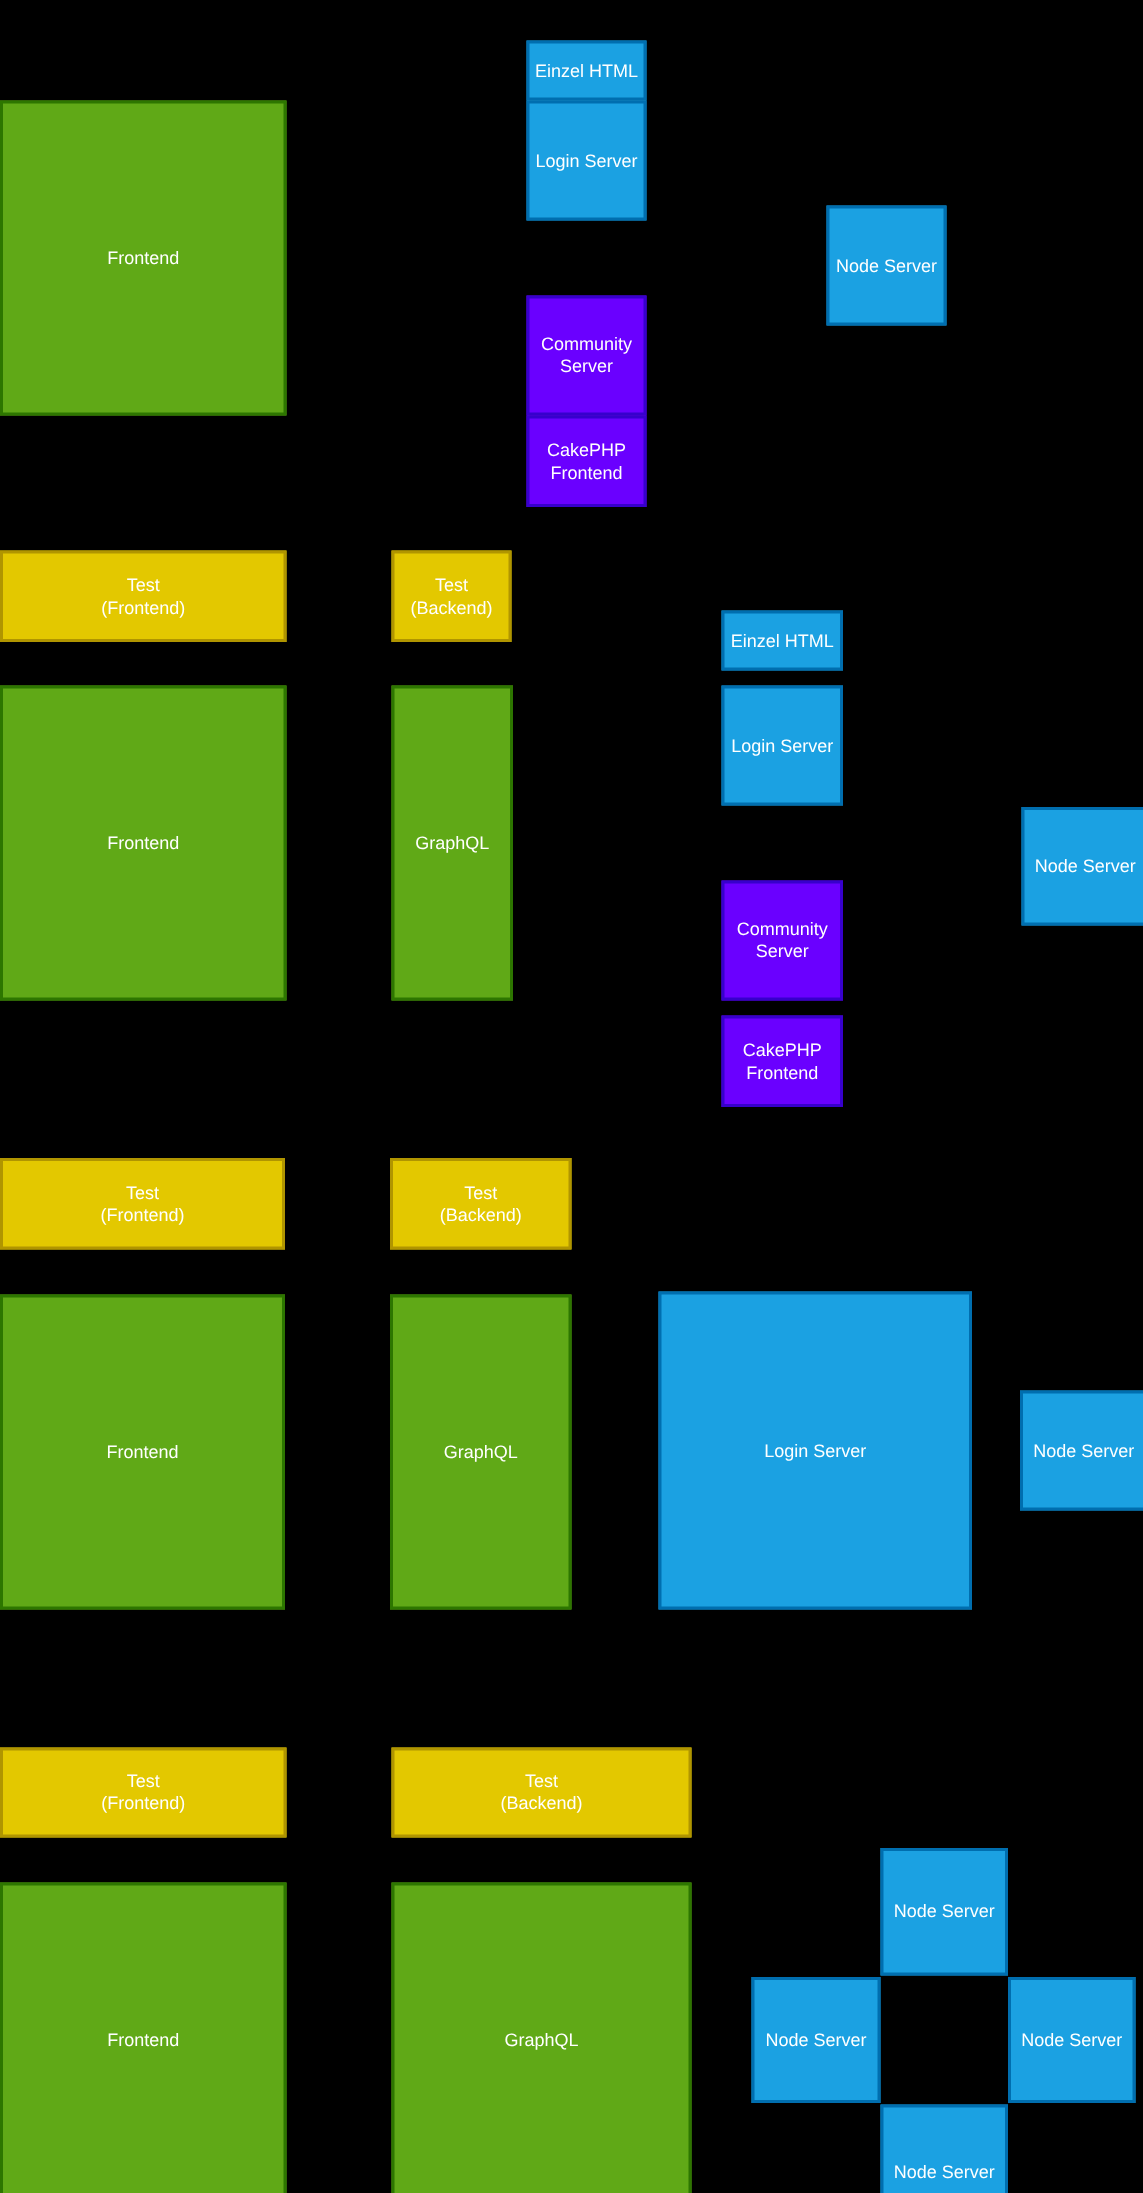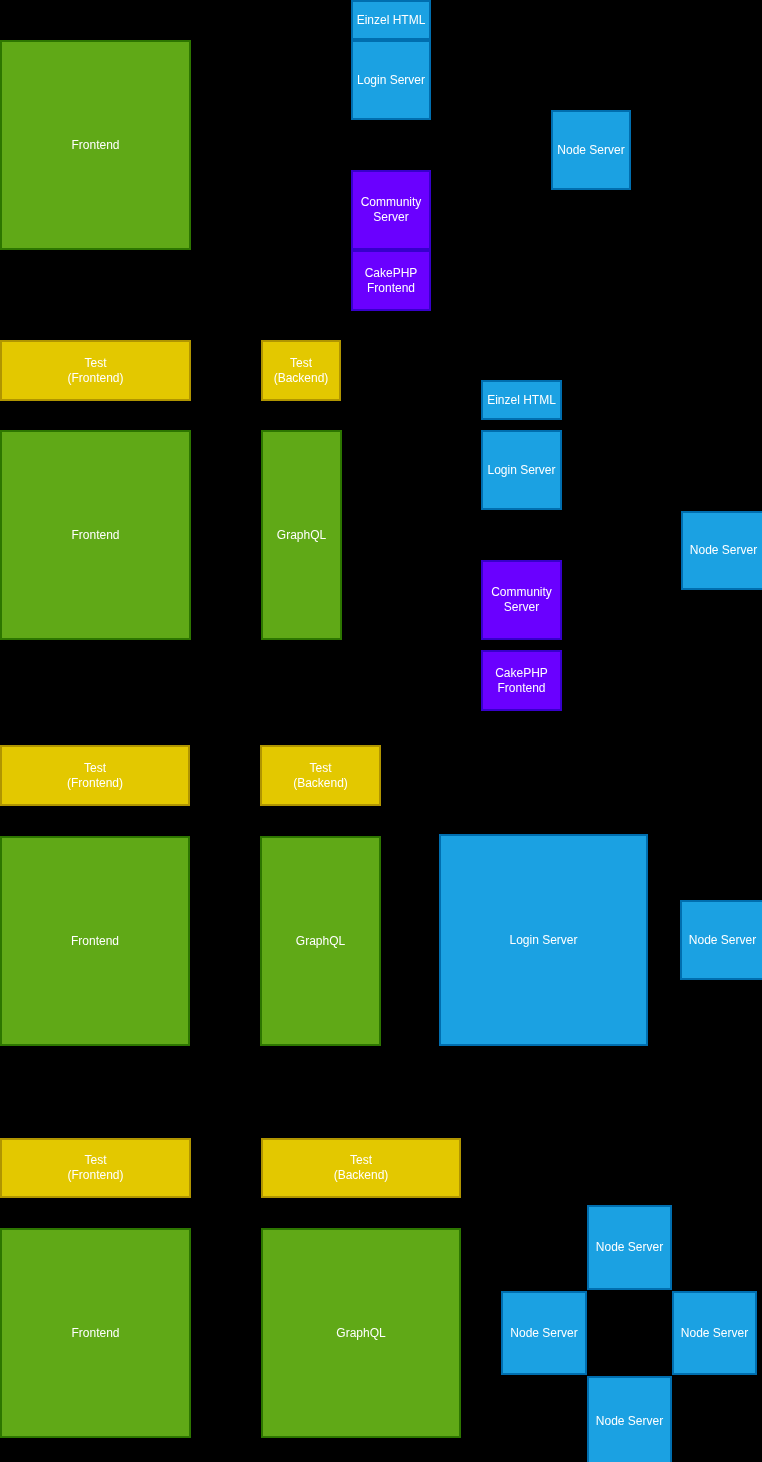--- a/index.html
+++ b/index.html
@@ -15,20 +15,21 @@
     font-family: "Liberation Sans", sans-serif;
   }
   .node {
     position: absolute;
     box-sizing: border-box;
     border: 2px solid transparent;
     display: flex;
     align-items: center;
     justify-content: center;
     text-align: center;
+    margin-top: 27px;
   }
   .node-label {
     font-size: 12px;
     line-height: 1.25;
     white-space: pre-line;
     padding: 0 2px;
   }
 </style>
 </head>
 <body>

